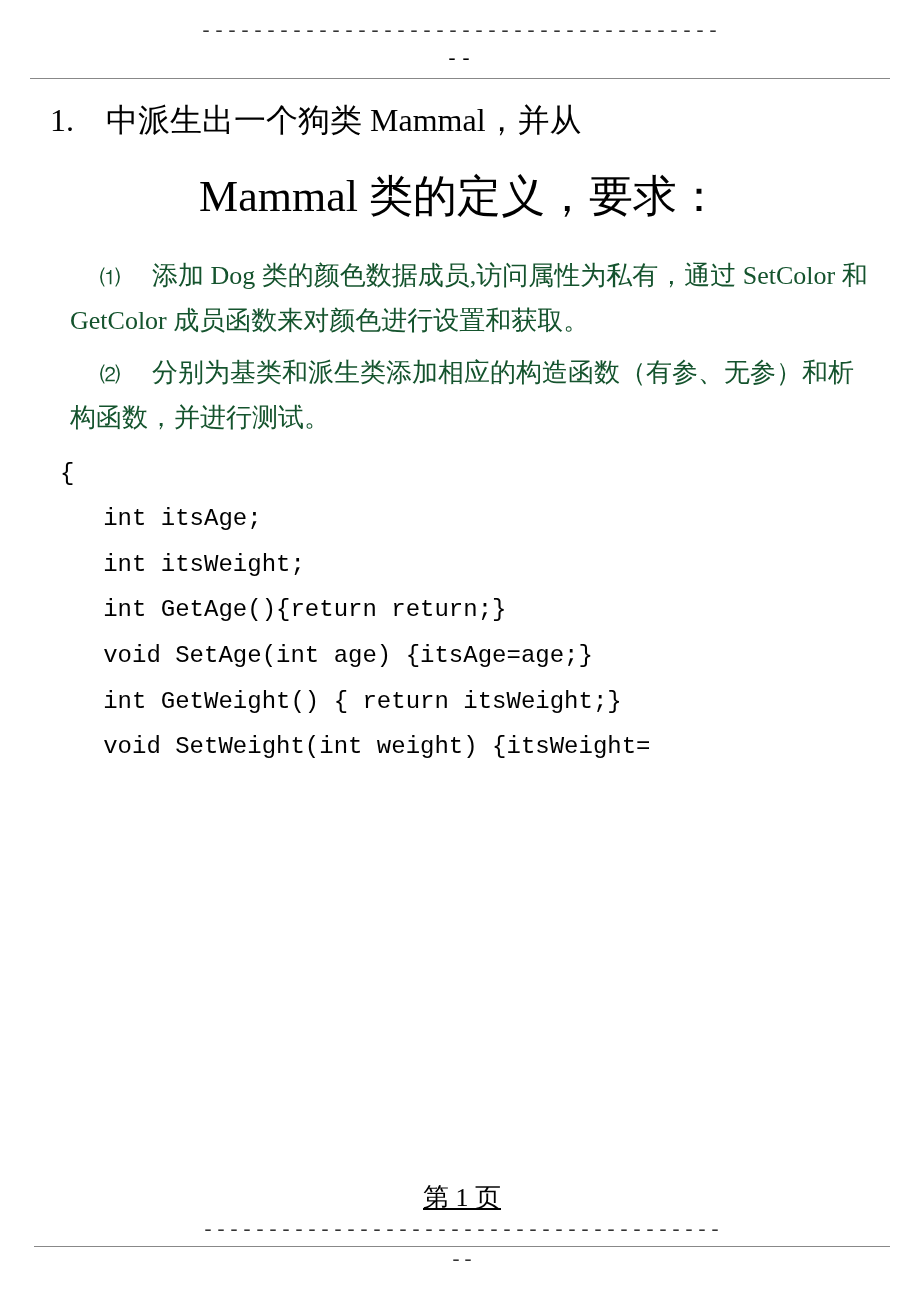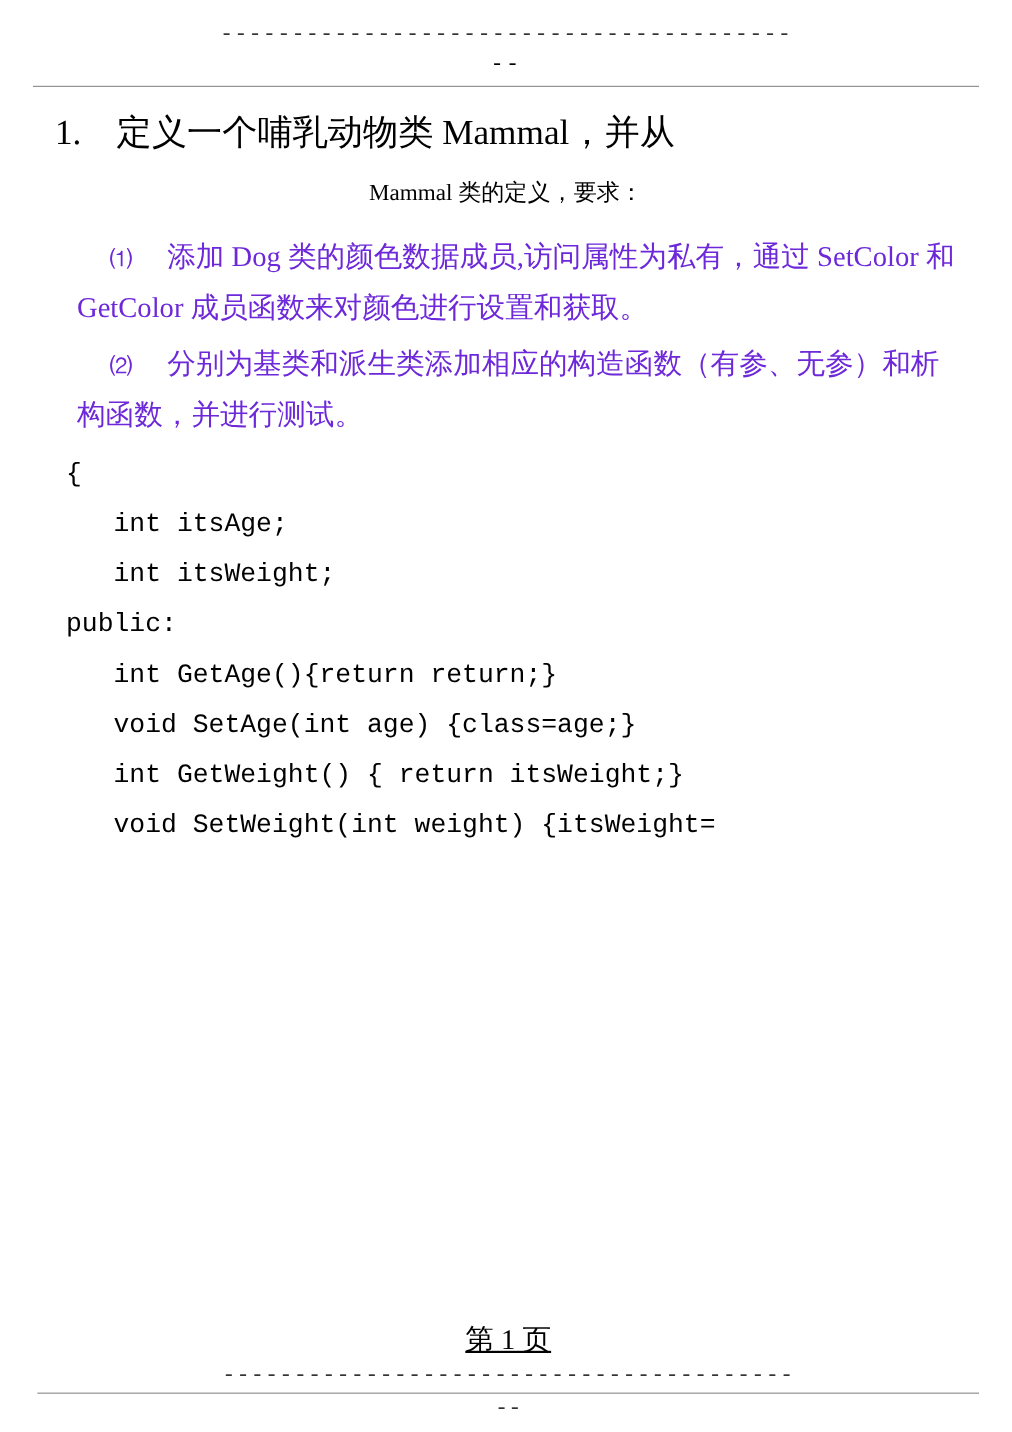--- a/index.html
+++ b/index.html
@@ -63,33 +63,33 @@
     .question-heading {
       font-size: 32px;
       line-height: 1.7;
       color: #000;
       text-align: left;
       margin-bottom: 10px;
       font-family: "KaiTi", "楷体", "SimSun", serif;
     }
 
     .question-heading-center {
-      font-size: 21px;
+      font-size: 44px;
       line-height: 1.8;
       color: #000;
       text-align: center;
       margin-bottom: 16px;
       font-family: "KaiTi", "楷体", "SimSun", serif;
     }
 
     
     .sub-item {
       font-size: 26px;
       line-height: 1.75;
-      color: #6d28d9;
+      color: #14532d;
       margin-bottom: 6px;
       padding-left: 20px;
       font-family: "KaiTi", "楷体", "SimSun", serif;
     }
 
     .sub-item .sub-num {
       font-size: 20px;
       vertical-align: middle;
       margin-right: 6px;
     }
@@ -108,21 +108,21 @@
       display: block;
       white-space: pre;
     }
 
     
     .page-footer {
       position: absolute;
       bottom: 0;
       left: 4px;
       right: 0;
-      padding-bottom: 4px;
+      padding-bottom: 24px;
     }
 
     .footer-page-label {
       text-align: center;
       font-size: 26px;
       color: #000;
       font-family: "KaiTi", "楷体", "SimSun", serif;
       padding: 8px 0 2px 0;
       text-decoration: underline;
     }
@@ -167,43 +167,42 @@
     <div class="top-dashes-line1">----------------------------------------</div>
     <div class="top-dashes-line2">--</div>
   </div>
   <hr class="separator-line">
 
   <div class="main-content">
 
     <div class="question-heading">
       <span>1.</span>
       &nbsp;&nbsp;
-      <span>定义一个哺乳动物类 Mammal，并从</span>
+      <span>中派生出一个狗类 Mammal，并从</span>
     </div>
     <div class="question-heading-center">Mammal 类的定义，要求：</div>
 
     <div class="sub-item">
       <span class="sub-num indent-2">⑴</span>
       &nbsp;&nbsp;
       <span>添加 Dog 类的颜色数据成员,访问属性为私有，通过 SetColor 和 GetColor 成员函数来对颜色进行设置和获取。</span>
     </div>
 
     <div class="sub-item">
       <span class="sub-num indent-2">⑵</span>
       &nbsp;&nbsp;
       <span>分别为基类和派生类添加相应的构造函数（有参、无参）和析构函数，并进行测试。</span>
     </div>
 
     <div class="code-block">
       <span class="code-line">{</span>
       <span class="code-line">   int itsAge;</span>
       <span class="code-line">   int itsWeight;</span>
-      <span class="code-line">public:</span>
       <span class="code-line">   int GetAge(){return return;}</span>
-      <span class="code-line">   void SetAge(int age) {class=age;}</span>
+      <span class="code-line">   void SetAge(int age) {itsAge=age;}</span>
       <span class="code-line">   int GetWeight() { return itsWeight;}</span>
       <span class="code-line">   void SetWeight(int weight) {itsWeight=</span>
     </div>
 
   </div>
 
   <div class="page-footer">
     <div class="footer-page-label">第 1 页</div>
     <div class="footer-dashes">----------------------------------------</div>
     <hr class="footer-bottom-dashes">

